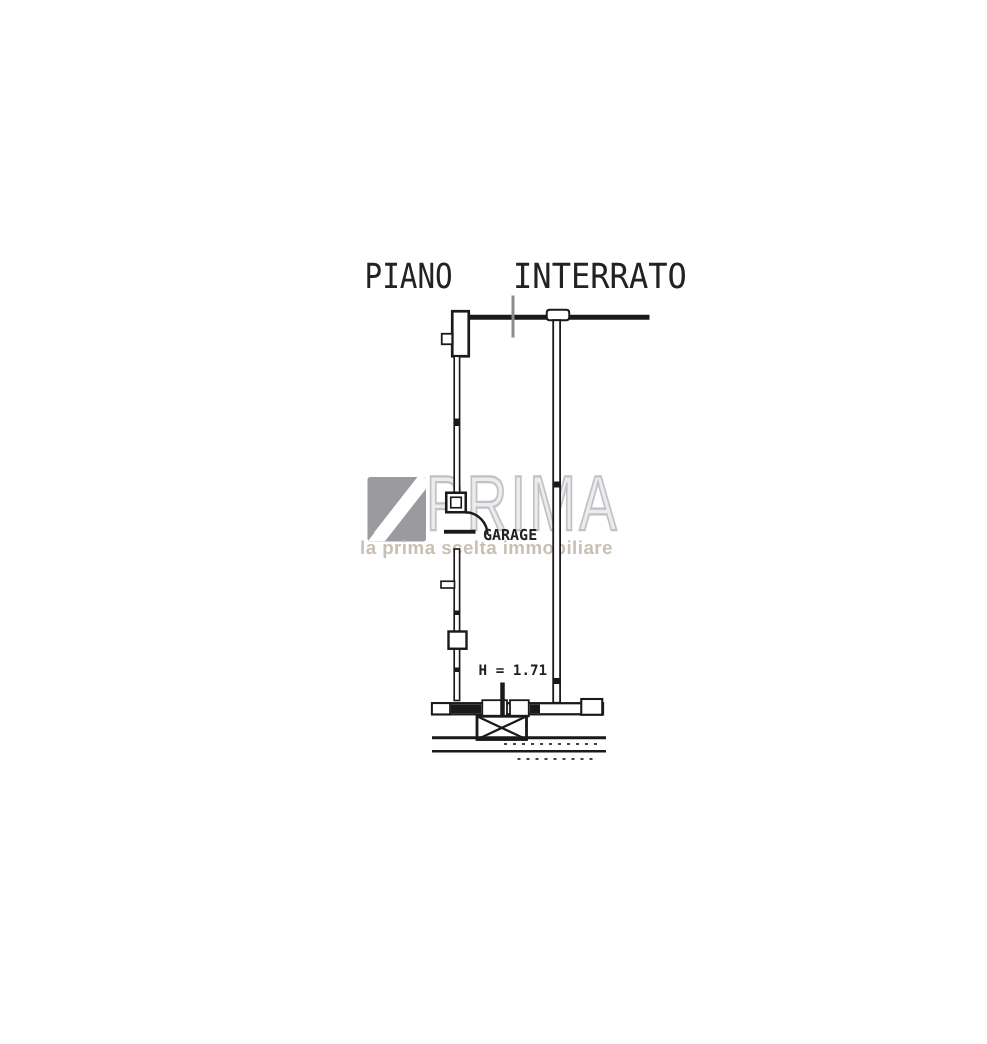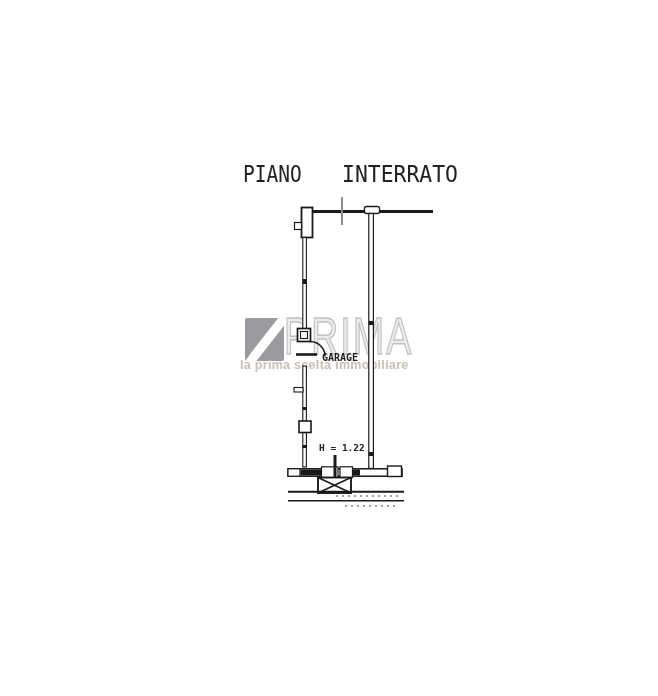--- a/index.html
+++ b/index.html
@@ -52,21 +52,21 @@
   #wm-tagline{
     left:240px;top:358px;
     font-size:12.5px;line-height:14px;
     letter-spacing:0.3px;
     font-weight:bold;
     color:#c8c0b4;
   }
   
   #plan-svg{position:absolute;left:0;top:0;z-index:2;}
   #labels{position:absolute;left:0;top:0;width:658px;height:563px;z-index:3;}
-  #titles{position:absolute;left:0;top:2px;width:658px;height:648px;z-index:4;}
+  #titles{position:absolute;left:0;top:13px;width:658px;height:648px;z-index:4;}
 </style>
 </head>
 <body>
 
 <div id="canvas">
 
   <div id="watermark">
     <div id="wm-logo">
       <div class="wm-stripe" id="wm-stripe-main"></div>
       <div class="wm-stripe" id="wm-stripe-thin"></div>
@@ -119,21 +119,21 @@
     <line x1="318" y1="493" x2="351" y2="477.5" stroke-width="1.5"></line>
 
     <line x1="288" y1="491.8" x2="404" y2="491.8" stroke-width="2"></line>
     <line x1="288" y1="500.8" x2="404" y2="500.8" stroke-width="1.6"></line>
     <line x1="336" y1="496" x2="400" y2="496" stroke="#444444" stroke-width="1.2" stroke-dasharray="2 4"></line>
     <line x1="345" y1="506" x2="398" y2="506" stroke="#444444" stroke-width="1.2" stroke-dasharray="2 4"></line>
   </svg>
 
   <div id="labels">
     <span class="abs cad-small" id="garage-label">GARAGE</span>
-    <span class="abs cad-small" id="height-label">H = 1.22</span>
+    <span class="abs cad-small" id="height-label">H = 1.71</span>
   </div>
 
   <div id="titles">
     <span class="abs cad-title" id="title-word1">PIANO</span>
     <span class="abs cad-title" id="title-word2">INTERRATO</span>
   </div>
 
 </div>
 
 </body></html>

